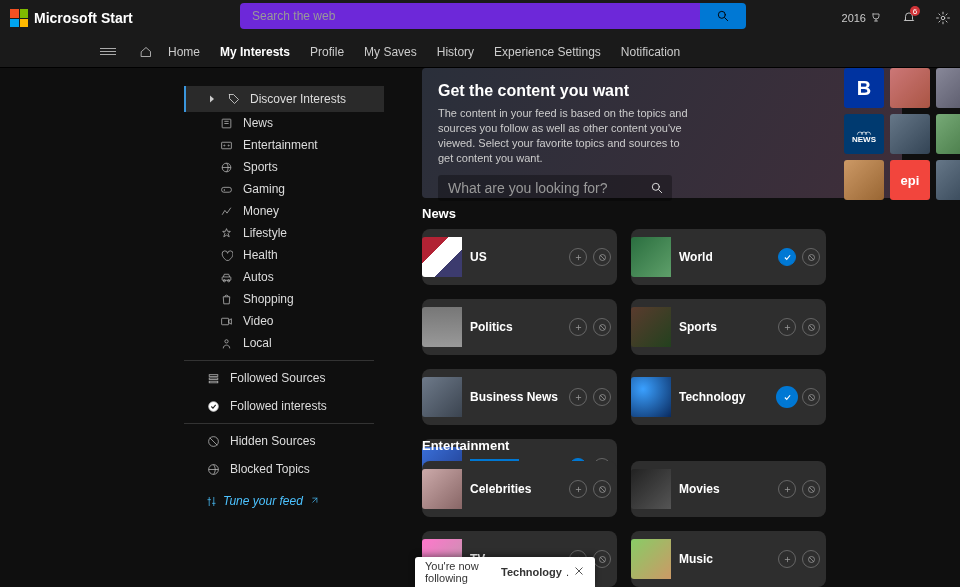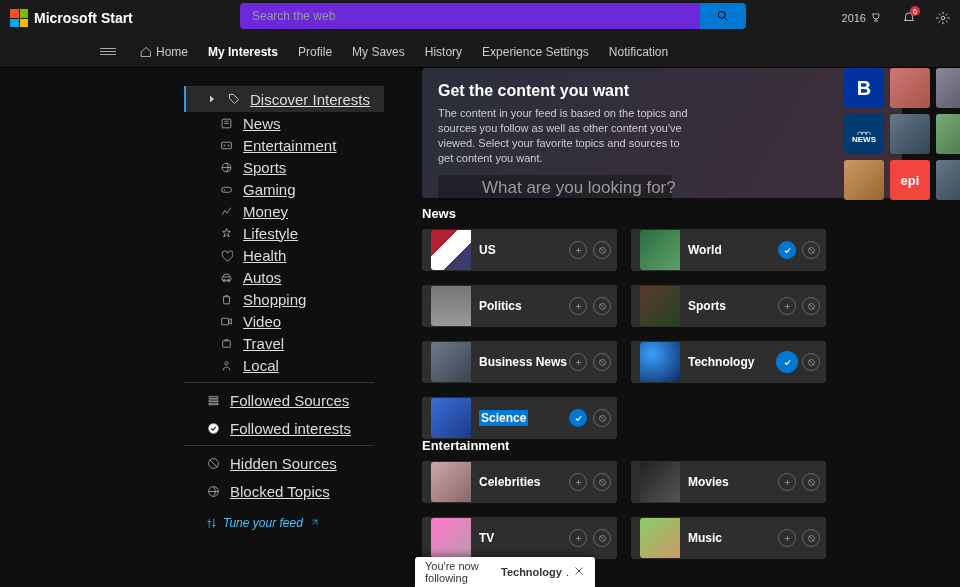--- a/index.html
+++ b/index.html
@@ -17,58 +17,58 @@
   .search-btn { width: 46px; height: 26px; background: #0078d4; border: none; border-radius: 0 4px 4px 0; display:flex;align-items:center;justify-content:center; cursor:pointer;}
   .hdr-right { margin-left: auto; display: flex; align-items: center; gap: 20px; font-size: 11px; color: #ccc; }
   .pts-badge{display:flex;align-items:center;gap:4px;}
   .bell-wrap{position:relative}
   .not-dot{position:absolute;top:-4px;right:-4px;background:#d13438;color:#fff;font-size:8px;width:10px;height:10px;border-radius:50%;display:flex;align-items:center;justify-content:center;}
   
   
   .nav { height: 32px; background: #1a1a1a; border-bottom:1px solid #000; display:flex; align-items:center; gap:20px; padding-left: 100px; font-size:12px; }
   .nav-item { color:#ccc; cursor:pointer; }
   .nav-item.active { color:#fff; font-weight:600; }
-  .home-nav{display:flex;align-items:center;gap:4px;}
+  .home-nav{display:flex;align-items:center;gap:16px;}
   .hamb{width:16px;display:flex;flex-direction:column;gap:2px;margin-right:4px;}
   .hamb span{height:1px;background:#aaa;}
   
   
   .body { display:flex; height: calc(587px - 68px); }
   .sidebar { width: 384px; padding: 18px 0 0 184px; }
-  .sb-item { display:flex; align-items:center; gap:10px; height:22px; padding:0 10px 0 35px; font-size:15px; color:#ddd; cursor:pointer; margin-bottom:0;text-decoration:underline;}
+  .sb-item { display:flex; align-items:center; gap:10px; height:22px; padding:0 10px 0 35px; font-size:12px; color:#ddd; cursor:pointer; margin-bottom:0;}
   .sb-item.hdr-item { padding-left:20px; background:#2a2a2a; border-left:2px solid #3a96dd; height:26px;}
   .sb-item.sec { padding-left:22px; margin-top:6px;}
   .sb-ico { width:14px; display:flex; justify-content:center; color:#bbb;}
   .sb-ico svg{width:13px;height:13px;stroke:#bbb;fill:none;stroke-width:1.4;}
   .tune { color:#4cc2ff; font-size:12px; padding-left:22px; margin-top:14px; cursor:pointer; display:flex;align-items:center;gap:6px;font-style:italic;}
   .divider{height:1px;background:#333;margin:6px 10px 0 0;}
   
   
   .main { flex:1; padding: 0 0 0 38px; overflow:hidden; position:relative;}
   .hero { width:480px; height:130px; background:linear-gradient(120deg,#2a2f3a,#3f2e3a); border-radius:4px; padding:14px 16px; position:absolute; top:0; left:38px;}
   .hero h2{font-size:16px;font-weight:600;color:#fff;margin-bottom:6px;}
   .hero p{font-size:11px;color:#ccc;line-height:1.35;max-width:250px;}
   .hero-search{margin-top:10px;display:flex;align-items:center;background:rgba(0,0,0,.3);border-radius:3px;height:26px;width:234px;}
-  .hero-search input{flex:1;background:transparent;border:none;outline:none;color:#ccc;font-size:17px;padding:0 10px;margin-left:34px;}
+  .hero-search input{flex:1;background:transparent;border:none;outline:none;color:#ccc;font-size:14px;padding:0 10px;}
   .hero-search input::placeholder{color:#999;}
   .hero-tiles{position:absolute;left:460px;top:0;display:grid;grid-template:repeat(3,40px)/repeat(3,40px);gap:6px;}
   .ht{width:40px;height:40px;border-radius:3px;background:#555;}
   .ht.b{background:#0033a0;display:flex;align-items:center;justify-content:center;font-weight:800;color:#fff;font-size:20px;}
   .ht.nbc{background:#003a70;color:#fff;font-size:8px;font-weight:700;display:flex;flex-direction:column;align-items:center;justify-content:center;}
   .ht.epi{background:#f2453d;color:#fff;font-weight:700;display:flex;align-items:center;justify-content:center;font-size:13px;}
   .ht.img1{background:linear-gradient(135deg,#c77,#a54);} 
   .ht.img2{background:linear-gradient(135deg,#678,#345);} 
   .ht.img3{background:linear-gradient(135deg,#7a7,#474);} 
   .ht.img4{background:linear-gradient(135deg,#c96,#963);} 
   .ht.img5{background:linear-gradient(135deg,#889,#556);}
   
   .sect{position:absolute;left:38px;}
   .sect h3{font-size:13px;font-weight:600;color:#fff;margin-bottom:8px;}
   .grid{display:grid;grid-template-columns:195px 195px;gap:14px 14px;}
-  .card{height:42px;background:#2e2e2e;border-radius:3px;display:flex;align-items:center;position:relative;cursor:pointer;padding-left:9px;}
+  .card{height:56px;background:#2e2e2e;border-radius:8px;display:flex;align-items:center;position:relative;cursor:pointer;}
   .thumb{width:40px;height:40px;border-radius:3px 0 0 3px;}
   .card-lbl{font-size:12px;color:#fff;font-weight:600;margin-left:8px;}
   .card-acts{position:absolute;right:6px;display:flex;gap:6px;}
   .act{width:18px;height:18px;border:1px solid #666;border-radius:50%;display:flex;align-items:center;justify-content:center;color:#999;font-size:10px;}
   .act.following{background:#0078d4;border-color:#0078d4;color:#fff;}
   .act svg{width:9px;height:9px;}
   .science-hl{background:#0078d4;padding:1px 2px;}
   
   #sect-news{top:138px;}
   #sect-ent{top:370px;}
@@ -242,29 +242,20 @@
             <svg viewBox="0 0 24 24">
               <rect x="3" y="6" width="13" height="12" rx="1"></rect>
               <path d="M16 10l5-3v10l-5-3z"></path>
             </svg>
           </span>
           <span>Video</span>
         </div>
         <div class="sb-item">
           <span class="sb-ico">
             <svg viewBox="0 0 24 24">
-              <rect x="5" y="7" width="14" height="12" rx="1"></rect>
-              <path d="M9 7V5h6v2"></path>
-            </svg>
-          </span>
-          <span>Travel</span>
-        </div>
-        <div class="sb-item">
-          <span class="sb-ico">
-            <svg viewBox="0 0 24 24">
               <circle cx="12" cy="8" r="3"></circle>
               <path d="M6 21c0-4 3-6 6-6s6 2 6 6"></path>
             </svg>
           </span>
           <span>Local</span>
         </div>
       </div>
     <div class="divider"></div>
     <div class="sb-item sec">
         <span class="sb-ico">

